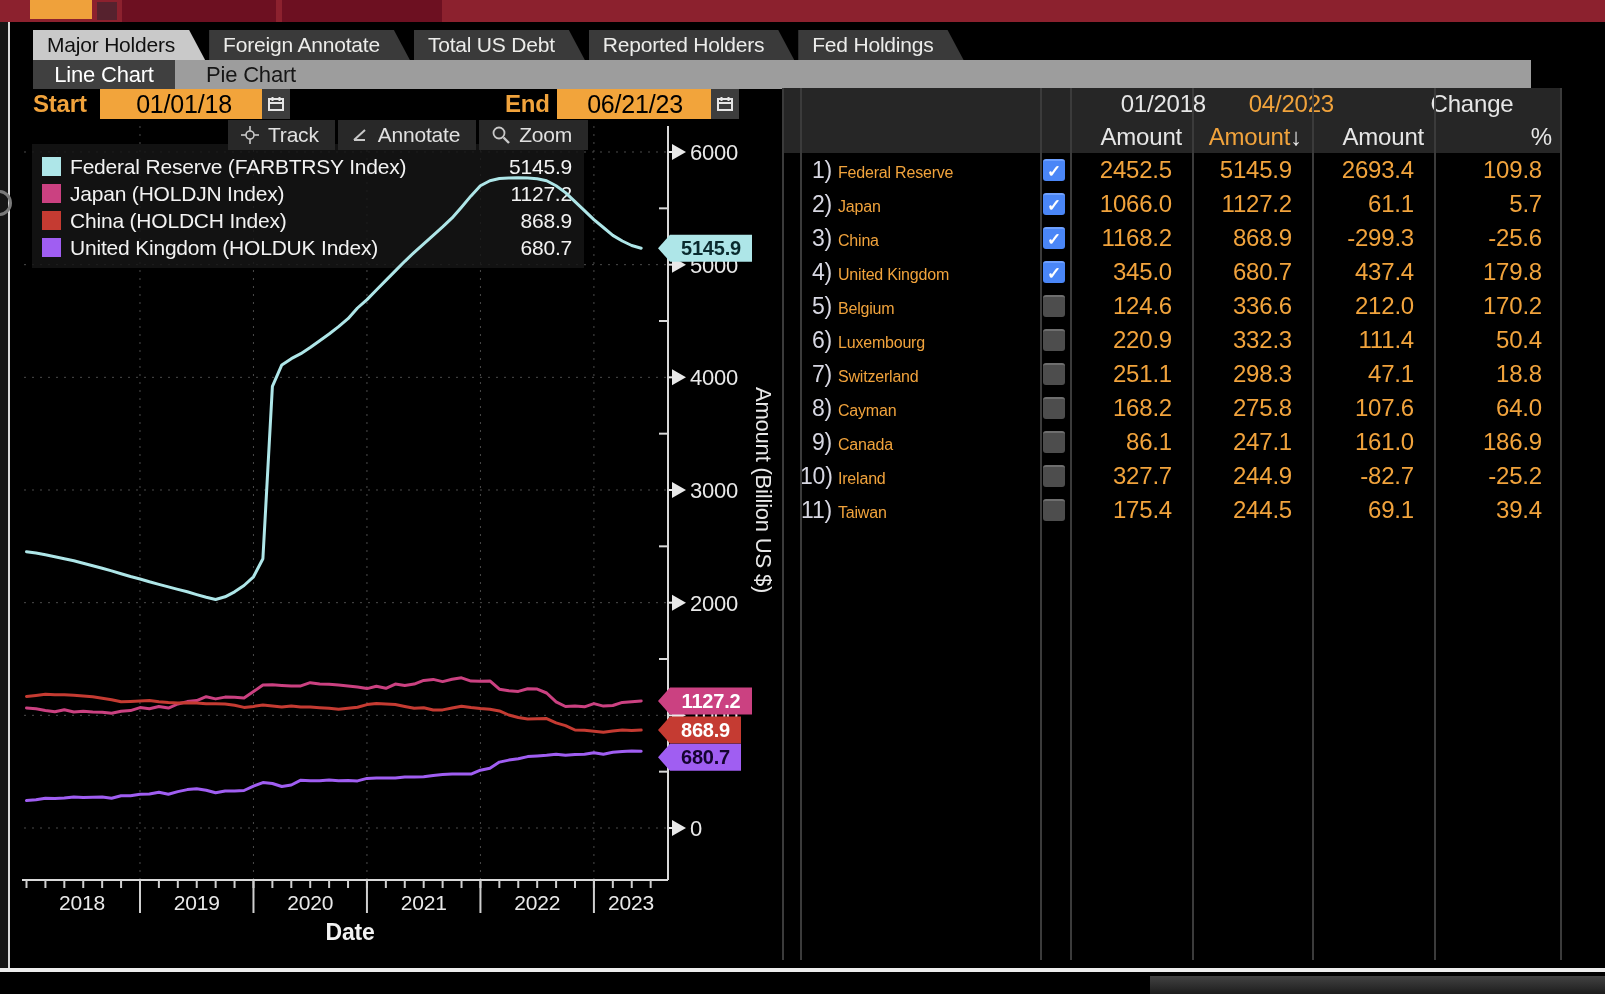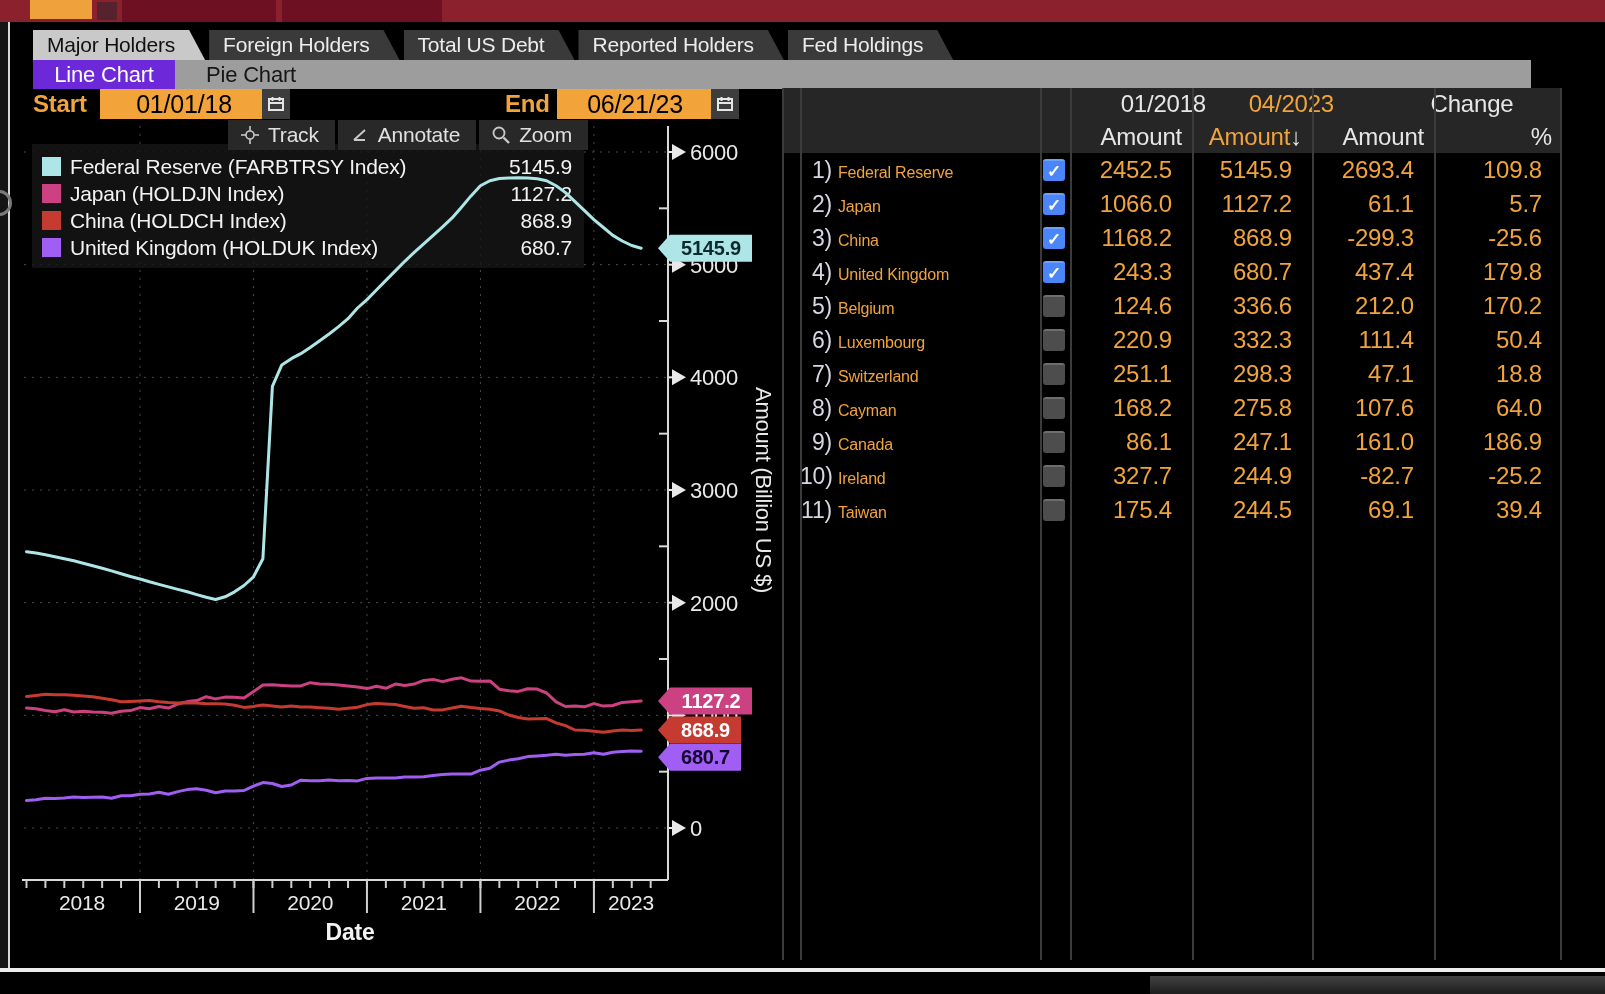--- a/index.html
+++ b/index.html
@@ -19,21 +19,21 @@
 
   
   #tabs-row { left:33px; top:30px; height:30px; display:flex; position:absolute; }
   .tab { height:30px; line-height:30px; padding:0 30px 0 14px; margin-right:4px;
     background:#3a3a3a; color:#ececea; font-size:21px;
     clip-path:polygon(0 0, calc(100% - 16px) 0, 100% 100%, 0 100%); cursor:default; }
   .tab.selected { background:#c9c9c9; color:#101010; }
 
   
   #subtab-bar { left:33px; top:60px; width:1498px; height:29px; background:#9d9d9d; display:flex; position:absolute; }
-  #tab-line-chart { width:142px; height:29px; line-height:29px; text-align:center; background:#6d28d9; color:#fff; font-size:22px; }
+  #tab-line-chart { width:142px; height:29px; line-height:29px; text-align:center; background:#404040; color:#fff; font-size:22px; }
   #tab-pie-chart { width:132px; height:29px; line-height:29px; text-align:center; color:#161616; font-size:22px; margin-left:10px; }
 
   
   .ctl-label { top:89px; height:30px; line-height:30px; color:#f1a33c; font-size:24px; font-weight:bold; position:absolute; }
   .date-box { top:89px; height:30px; line-height:30px; background:#f2a43b; color:#000; font-size:25px; text-align:center; position:absolute; }
   .cal-btn { top:89px; width:28px; height:30px; background:#3d3d3d; position:absolute; display:flex; align-items:center; justify-content:center; }
 
   
   #chart-region { left:10px; top:118px; width:770px; height:876px; position:absolute; }
   #chart-base, #chart-overlay { position:absolute; left:0; top:0; }
@@ -78,21 +78,21 @@
   <div class="abs top-seg" style="left:122px;width:156px;"></div>
   <div class="abs top-seg" style="left:282px;width:162px;"></div>
 </div>
 
 <div class="abs" id="left-strip">
   <div id="left-circle"></div>
 </div>
 
 <div id="tabs-row">
   <div class="tab selected">Major Holders</div>
-  <div class="tab">Foreign Holders</div>
+  <div class="tab">Foreign Annotate</div>
   <div class="tab">Total US Debt</div>
   <div class="tab">Reported Holders</div>
   <div class="tab">Fed Holdings</div>
 </div>
 
 <div id="subtab-bar">
   <div id="tab-line-chart">Line Chart</div>
   <div id="tab-pie-chart">Pie Chart</div>
 </div>
 
@@ -340,21 +340,21 @@
       </div>
       <div class="trow">
         <div></div>
         <div class="name-cell">
           <span class="row-num">4)</span>
           <span class="row-name">United Kingdom</span>
         </div>
         <div>
           <div class="cb checked">✓</div>
         </div>
-        <div class="val">243.3</div>
+        <div class="val">345.0</div>
         <div class="val">680.7</div>
         <div class="val">437.4</div>
         <div class="val">179.8</div>
       </div>
       <div class="trow">
         <div></div>
         <div class="name-cell">
           <span class="row-num">5)</span>
           <span class="row-name">Belgium</span>
         </div>

